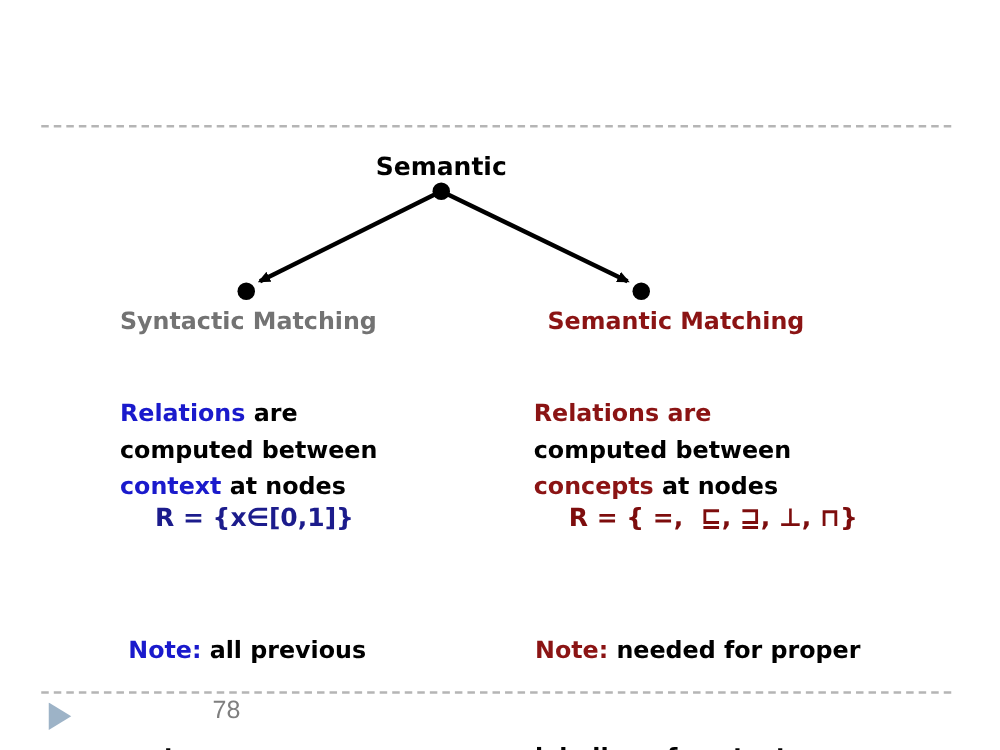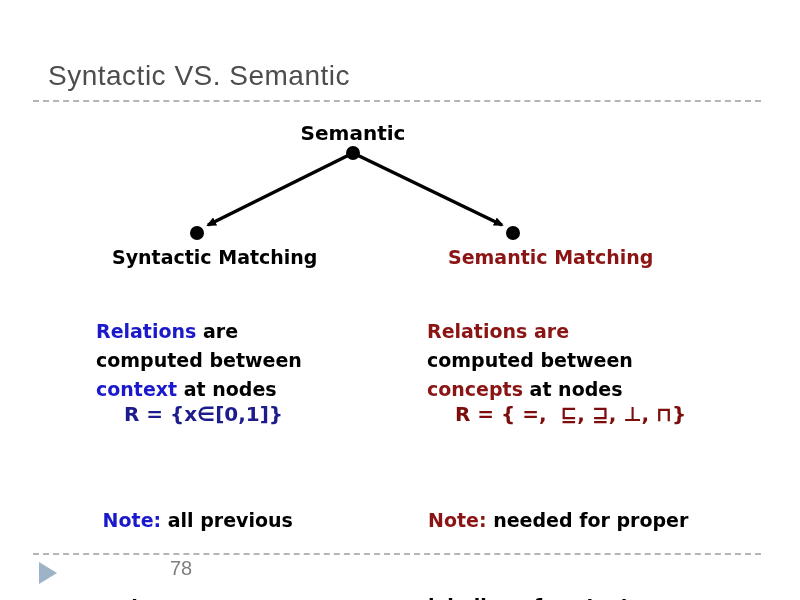--- a/index.html
+++ b/index.html
@@ -49,22 +49,22 @@
     pointer-events: none;
   }
 
   .col-heading {
     position: absolute;
     top: 246px;
     font-size: 19px;
     font-weight: 700;
     white-space: nowrap;
   }
-  .col-heading.left  { left: 96px;  color: #000000; margin-left: 16px; }
-  .col-heading.right { left: 448px; color: #8b1414; }
+  .col-heading.left  { left: 96px;  color: #737373; }
+  .col-heading.right { left: 438px; color: #8b1414; }
 
   .body-block {
     position: absolute;
     top: 317px;
     font-size: 19px;
     font-weight: 700;
     line-height: 29px;
     color: #000000;
     white-space: nowrap;
   }
@@ -113,21 +113,20 @@
     font-size: 20px;
     font-weight: 400;
     color: #7f7f7f;
   }
 </style>
 </head>
 <body>
 
 <div class="slide">
 
-  <div class="title">Syntactic VS. Semantic</div>
   <div class="rule rule-top"></div>
 
   <div class="match-label">Semantic</div>
 
   <svg class="tree-svg" viewBox="0 0 800 600" xmlns="http://www.w3.org/2000/svg">
     <defs>
       <marker id="arrow" markerWidth="10" markerHeight="9" refX="8" refY="4.5" orient="auto" markerUnits="userSpaceOnUse">
         <polygon points="0,0 10,4.5 0,9" fill="#000000"></polygon>
       </marker>
     </defs>

